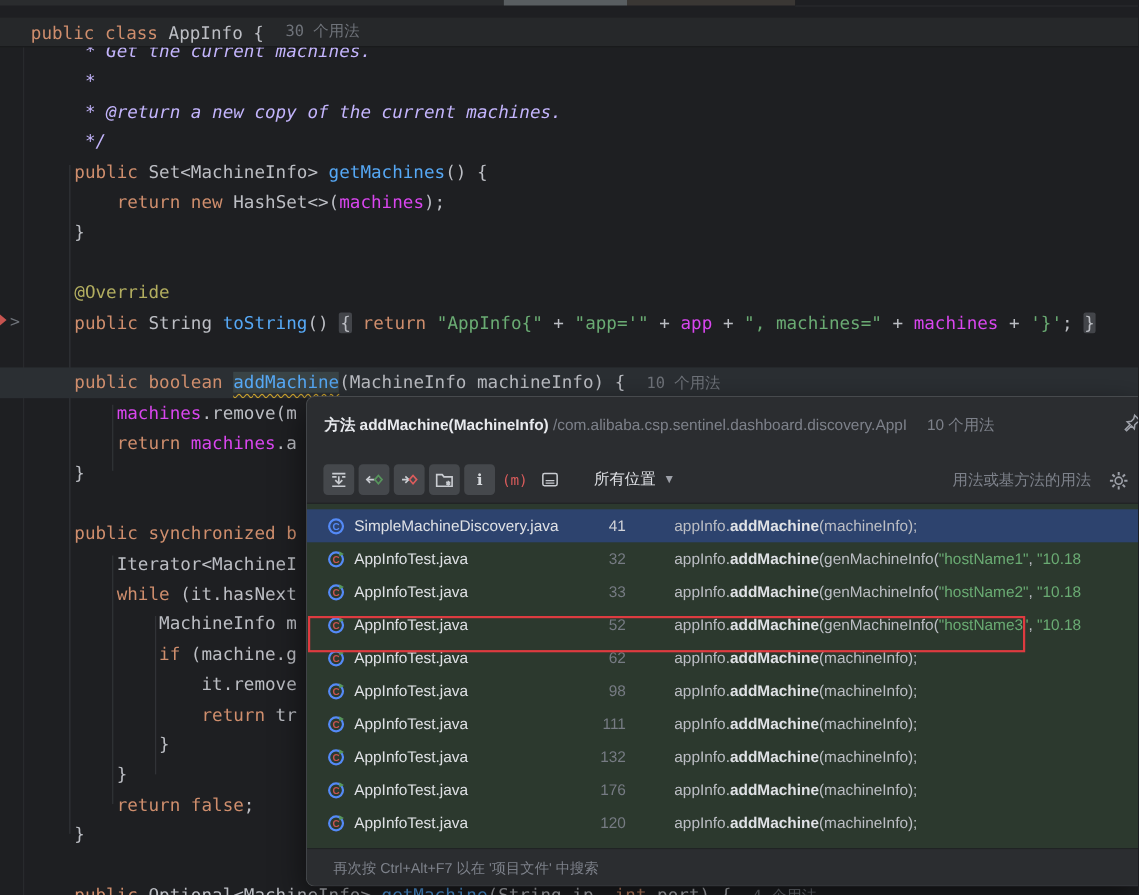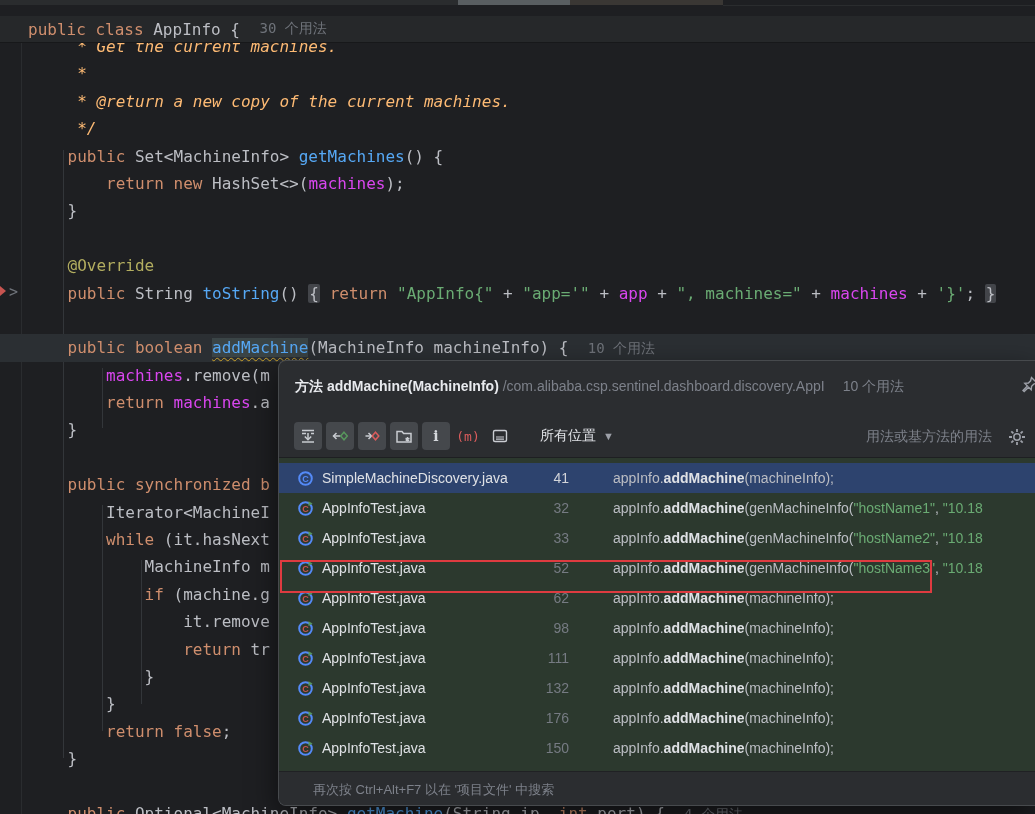--- a/index.html
+++ b/index.html
@@ -23,21 +23,21 @@
   .guide{position:absolute;width:1px;background:#33363A;}
   .hl-band{position:absolute;left:0;top:334px;width:1035px;height:28px;background:#2B2F33;}
   .lines{position:absolute;left:29px;top:33px;font-family:"DejaVu Sans Mono",monospace;
          font-size:16px;white-space:pre;}
   .code-line{height:27.4px;line-height:27.4px;}
   .tk-txt{color:#BCBEC4;}
   .tk-kw{color:#CF8E6D;}
   .tk-m{color:#56A8F5;}
   .tk-mu{color:#56A8F5;text-decoration:underline;text-underline-offset:3px;}
   .tk-f{color:#d946ef;}
-  .tk-cm{color:#fdba74;font-style:italic;}
+  .tk-cm{color:#c4b5fd;font-style:italic;}
   .tk-s{color:#6AAB73;}
   .tk-an{color:#B3AE60;}
   .tk-g{color:#6F737A;font-size:14px;}
   .tk-fold{color:#BCBEC4;background:#43454A;border-radius:2px;padding:0 1px;}
   .tk-hl{color:#56A8F5;background:#3A4446;text-decoration:underline wavy #C8A02C 1px;
          text-underline-offset:4px;}
   .fold-arrow{position:absolute;left:9px;top:283px;color:#6F737A;font-size:15px;
               font-family:"DejaVu Sans Mono",monospace;cursor:pointer;}
   .gutter-mark{position:absolute;left:0;top:286px;width:0;height:0;
                border-top:5px solid transparent;border-bottom:5px solid transparent;
@@ -72,21 +72,21 @@
   .u-file{margin-left:8px;}
   .u-num{position:absolute;left:240px;width:50px;text-align:right;color:#767B83;}
   .u-row.sel .u-num{color:#D2D4D9;}
   .u-code{position:absolute;left:322px;right:0;overflow:hidden;color:#BCBEC4;margin-left:12px;}
   .u-b{font-weight:bold;color:#DFE1E5;}
   .u-s{color:#6AAB73;}
   .red-box{position:absolute;left:1px;top:102px;width:652px;height:33px;border:2px solid #DE3B40;
            box-sizing:border-box;pointer-events:none;z-index:3;}
   
   .p-hint{height:36px;line-height:36px;background:#2B2D30;border-top:1px solid #202124;
-          color:#7D818A;font-size:13px;padding-left:34px;border-radius:0 0 0 8px;}
+          color:#7D818A;font-size:13px;padding-left:24px;border-radius:0 0 0 8px;}
   svg{display:block;}
 </style>
 </head>
 <body>
 
 <div class="screen">
 
   <div class="top-strip">
     <div class="ts-seg ts-1"></div>
     <div class="ts-seg ts-2"></div>
@@ -292,21 +292,21 @@
           <span class="u-num">176</span>
           <span class="u-code"><span>appInfo.</span><span class="u-b">addMachine</span><span>(machineInfo);</span></span>
         </div>
         <div class="u-row">
           <svg class="u-icon" width="17" height="17" viewBox="0 0 17 17">
             <circle cx="8.5" cy="8.5" r="6.3" fill="none" stroke="#548AF7" stroke-width="2"></circle>
             <text x="8.5" y="12" text-anchor="middle" font-family="Liberation Sans,sans-serif" font-size="9" font-weight="bold" fill="#C75450">C</text>
             <path d="M11.5 1.2 15.6 3.6 11.5 6Z" fill="#57965C"></path>
           </svg>
           <span class="u-file">AppInfoTest.java</span>
-          <span class="u-num">150</span>
+          <span class="u-num">120</span>
           <span class="u-code"><span>appInfo.</span><span class="u-b">addMachine</span><span>(machineInfo);</span></span>
         </div>
       </div>
 
     <div class="p-hint">再次按 Ctrl+Alt+F7 以在 '项目文件' 中搜索</div>
   </div>
 
 </div>
 
 </body></html>

